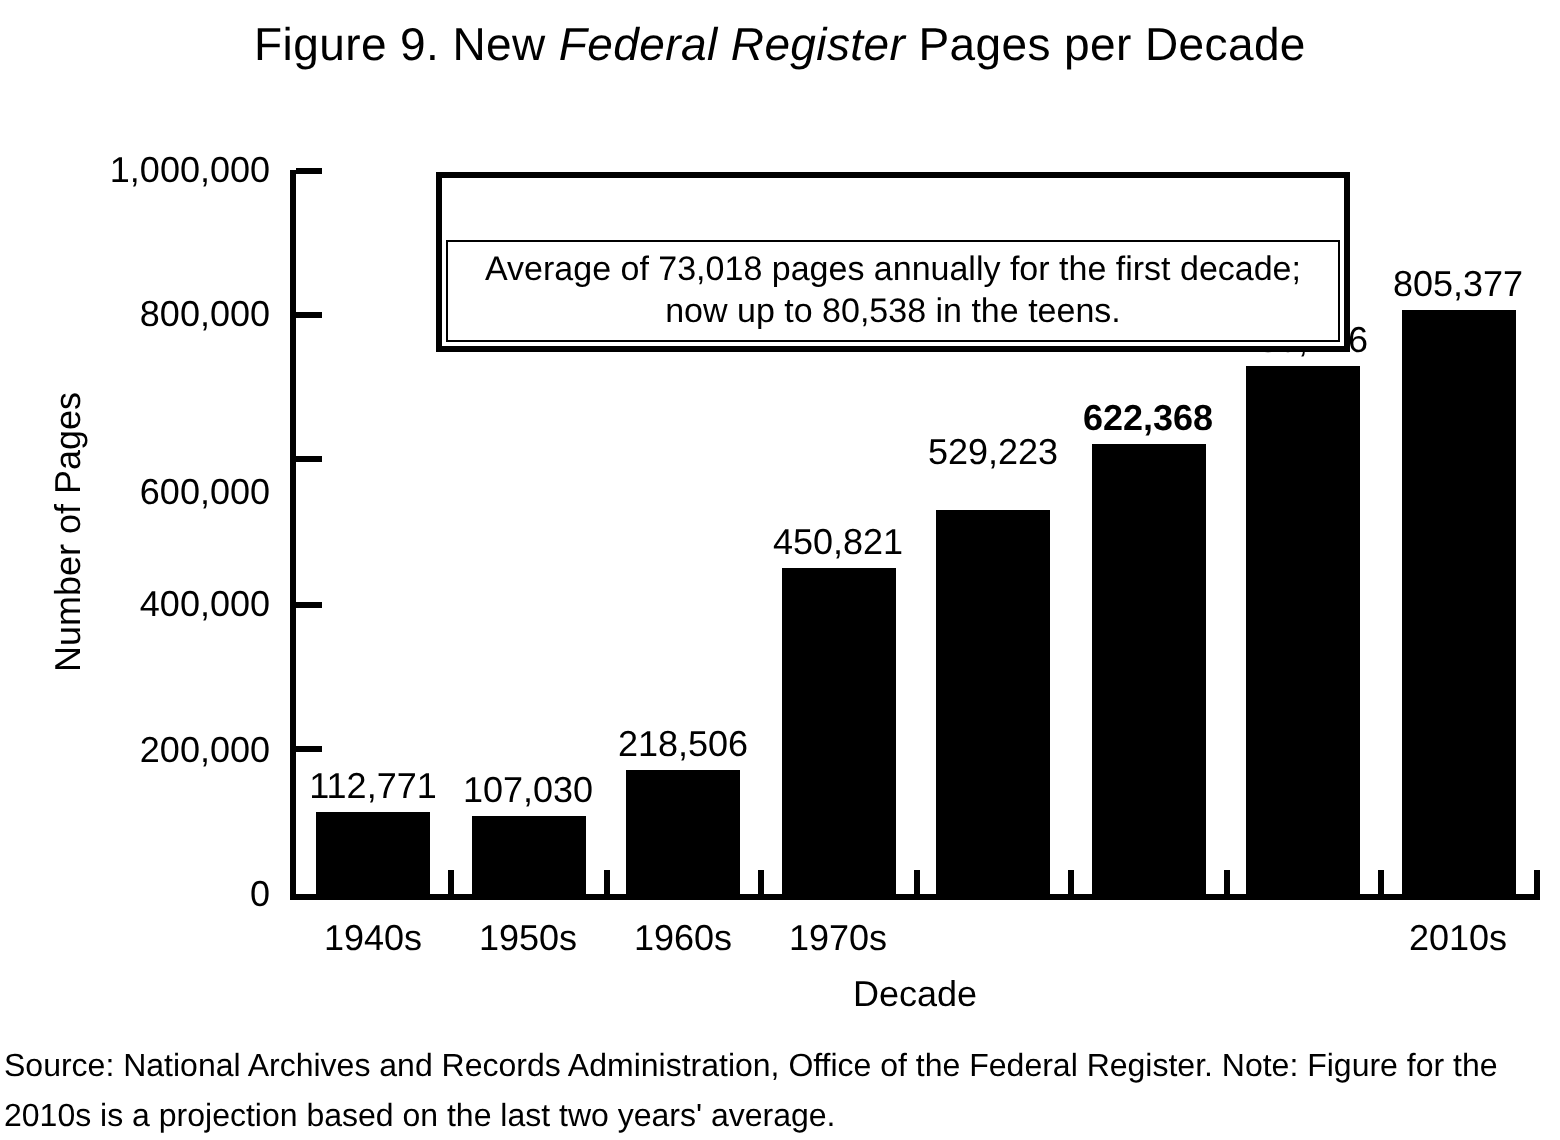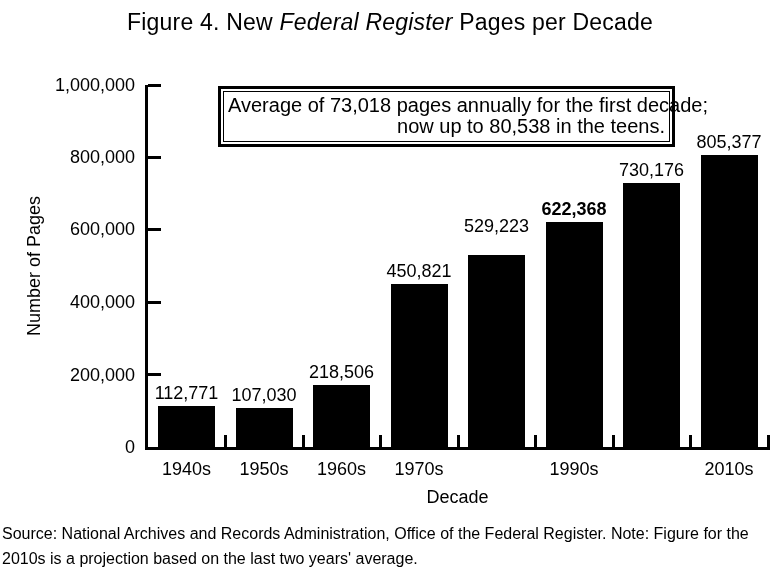--- a/index.html
+++ b/index.html
@@ -45,34 +45,34 @@
     position:absolute;left:145px;top:487px;width:625px;
     text-align:center;font-size:18px;
   }
   .annotation{
     position:absolute;left:218px;top:86px;width:457px;
     border:3px solid #000;padding:2px;box-sizing:border-box;
     background:#fff;
   }
   .annotation-inner{
     border:1px solid #000;padding:3px 4px 4px 4px;
-    text-align:right;font-size:20px;line-height:21px;white-space:nowrap;
+    text-align:center;font-size:17px;line-height:21px;white-space:nowrap;margin-top:29px;
   }
   .source{
     position:absolute;left:2px;top:521px;width:778px;
     font-size:16px;line-height:25px;text-align:left;
   }
 </style>
 </head>
 <body>
 
 <div id="figure">
 
   <div class="title">
-    <span>Figure 4. New </span><span class="it">Federal Register</span><span> Pages per Decade</span>
+    <span>Figure 9. New </span><span class="it">Federal Register</span><span> Pages per Decade</span>
   </div>
 
   <div class="ylabel">Number of Pages</div>
 
   <div id="plot">
       <div class="ytick" style="bottom: 70.9px;"></div>
       <div class="ytick" style="bottom: 143.3px;"></div>
       <div class="ytick" style="bottom: 215.7px;"></div>
       <div class="ytick" style="bottom: 288.1px;"></div>
       <div class="ytick" style="bottom: 360.5px;"></div>
@@ -112,22 +112,21 @@
   </div>
 
   <div class="source">
     <div>Source: National Archives and Records Administration, Office of the Federal Register. Note: Figure for the</div>
     <div>2010s is a projection based on the last two years' average.</div>
   </div>
 
 <div class="ytick-label" style="top: 436px;">0</div>
     <div class="ytick-label" style="top: 363.6px;">200,000</div>
     <div class="ytick-label" style="top: 291.2px;">400,000</div>
-    <div class="ytick-label" style="top: 218px;">600,000</div>
+    <div class="ytick-label" style="top: 235px;">600,000</div>
     <div class="ytick-label" style="top: 146.4px;">800,000</div>
     <div class="ytick-label" style="top: 74px;">1,000,000</div>
     <div class="xcat-label" style="left: 136.5px;">1940s</div>
     <div class="xcat-label" style="left: 214px;">1950s</div>
     <div class="xcat-label" style="left: 291.5px;">1960s</div>
     <div class="xcat-label" style="left: 369px;">1970s</div>
-    <div class="xcat-label" style="left: 524px;">1990s</div>
     <div class="xcat-label" style="left: 679px;">2010s</div>
   </div>
 
 </body></html>

